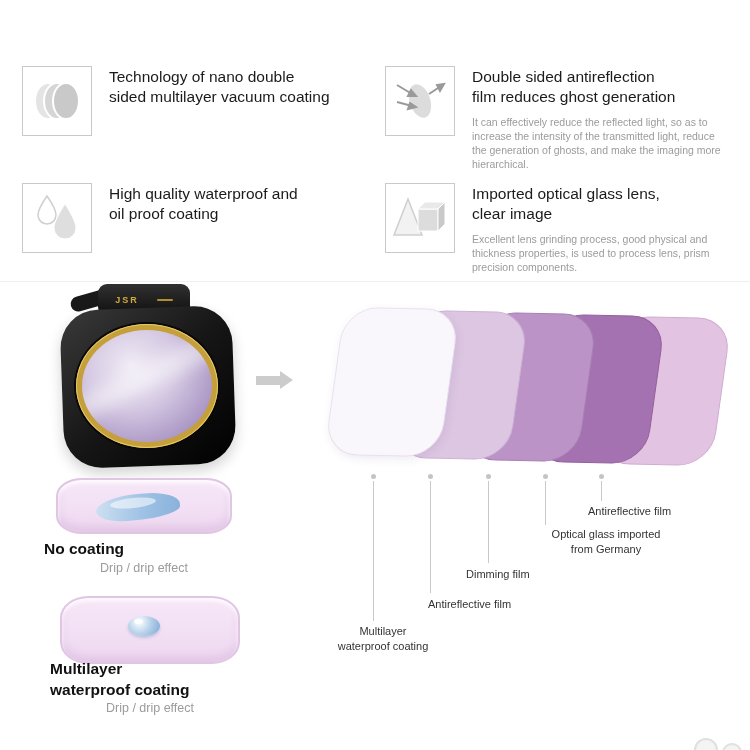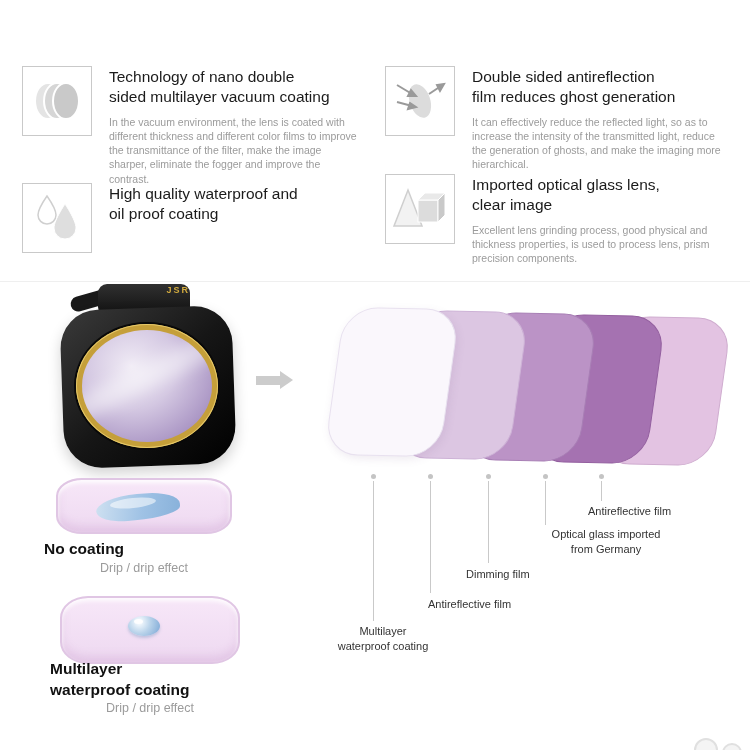--- a/index.html
+++ b/index.html
@@ -5,35 +5,35 @@
   *{box-sizing:border-box;margin:0;padding:0}
   html,body{width:750px;height:750px}
   body{font-family:"Liberation Sans",sans-serif;background:#fff}
   .page{position:relative;width:750px;height:750px;background:#fff;overflow:hidden}
 
   
   .feature{position:absolute;display:flex;gap:17px}
   .feature.f1{left:22px;top:66px}
   .feature.f2{left:385px;top:66px}
   .feature.f3{left:22px;top:183px}
-  .feature.f4{left:385px;top:174px}
+  .feature.f4{left:385px;top:183px}
   .icon-box{width:70px;height:70px;border:1px solid #c9c9c9;background:#fff;flex:none;
             display:flex;align-items:center;justify-content:center}
   .feature-text{padding-top:1px}
   .feature-title{font-size:15.5px;line-height:1.28;color:#1b1b1b;white-space:pre-line;margin-bottom:8px}
   .feature-body{font-size:10.5px;line-height:1.36;color:#9b9b9b;width:250px}
   .divider{position:absolute;left:0;top:281px;width:750px;height:1px;background:#efefef}
 
   
   .product{position:absolute;left:58px;top:284px;width:190px;height:192px}
   .clip-hook{position:absolute;left:12px;top:8px;width:48px;height:15px;border-radius:8px;
              background:#191919;transform:rotate(-16deg)}
   .clip{position:absolute;left:40px;top:0;width:92px;height:32px;border-radius:9px;
-        background:linear-gradient(#303030,#101010);display:flex;flex-direction:column;
-        align-items:flex-end;justify-content:center;gap:18px}
+        background:linear-gradient(#303030,#101010);display:flex;
+        align-items:center;justify-content:center;gap:18px}
   .brand{font-size:9px;font-weight:bold;letter-spacing:2px;color:#d2ab3e}
   .brand-bar{width:16px;height:2px;border-radius:1px;background:#b08f2e}
   .fbody{position:absolute;left:4px;top:24px;width:172px;height:158px;border-radius:38px;
          background:linear-gradient(140deg,#3a3a3a,#161616 50%,#000);transform:rotate(-2deg);
          box-shadow:0 6px 14px rgba(0,0,0,.18)}
   .ring{position:absolute;left:18px;top:40px;width:142px;height:124px;border-radius:50%;
         background:#c59f3a;box-shadow:inset 0 0 0 1px #e6c96a,0 0 0 2px #090909}
   .lens{position:absolute;left:6px;top:6px;width:130px;height:112px;border-radius:50%;overflow:hidden;
         background:radial-gradient(ellipse at 38% 32%,#f0ebf5 0%,#d4c8e2 40%,#ad99c6 75%,#8d77aa 100%)}
   .glare{position:absolute;left:-14px;top:34px;width:160px;height:24px;
@@ -97,21 +97,20 @@
     <div class="icon-box">
       <svg width="54" height="48" viewBox="0 0 54 48">
         <ellipse cx="18" cy="24" rx="13" ry="18" fill="#e4e4e4" stroke="#fff" stroke-width="2"></ellipse>
         <ellipse cx="27" cy="24" rx="13" ry="18" fill="#d6d6d6" stroke="#fff" stroke-width="2"></ellipse>
         <ellipse cx="36" cy="24" rx="13" ry="18" fill="#c9c9c9" stroke="#fff" stroke-width="2"></ellipse>
       </svg>
     </div>
     <div class="feature-text">
       <div class="feature-title">Technology of nano double
 sided multilayer vacuum coating</div>
-      <div class="feature-body">In the vacuum environment, the lens is coated with different thickness and different color films to improve the transmittance of the filter, make the image sharper, eliminate the fogger and improve the contrast.</div>
     </div>
   </div>
 
   <div class="feature f2">
     <div class="icon-box">
       <svg width="56" height="52" viewBox="0 0 56 52">
         <g transform="rotate(-18 28 26)">
           <ellipse cx="28" cy="26" rx="11" ry="18" fill="#dcdcdc" stroke="#fff" stroke-width="1.5"></ellipse>
         </g>
         <g stroke="#9a9a9a" stroke-width="2" fill="#9a9a9a">

